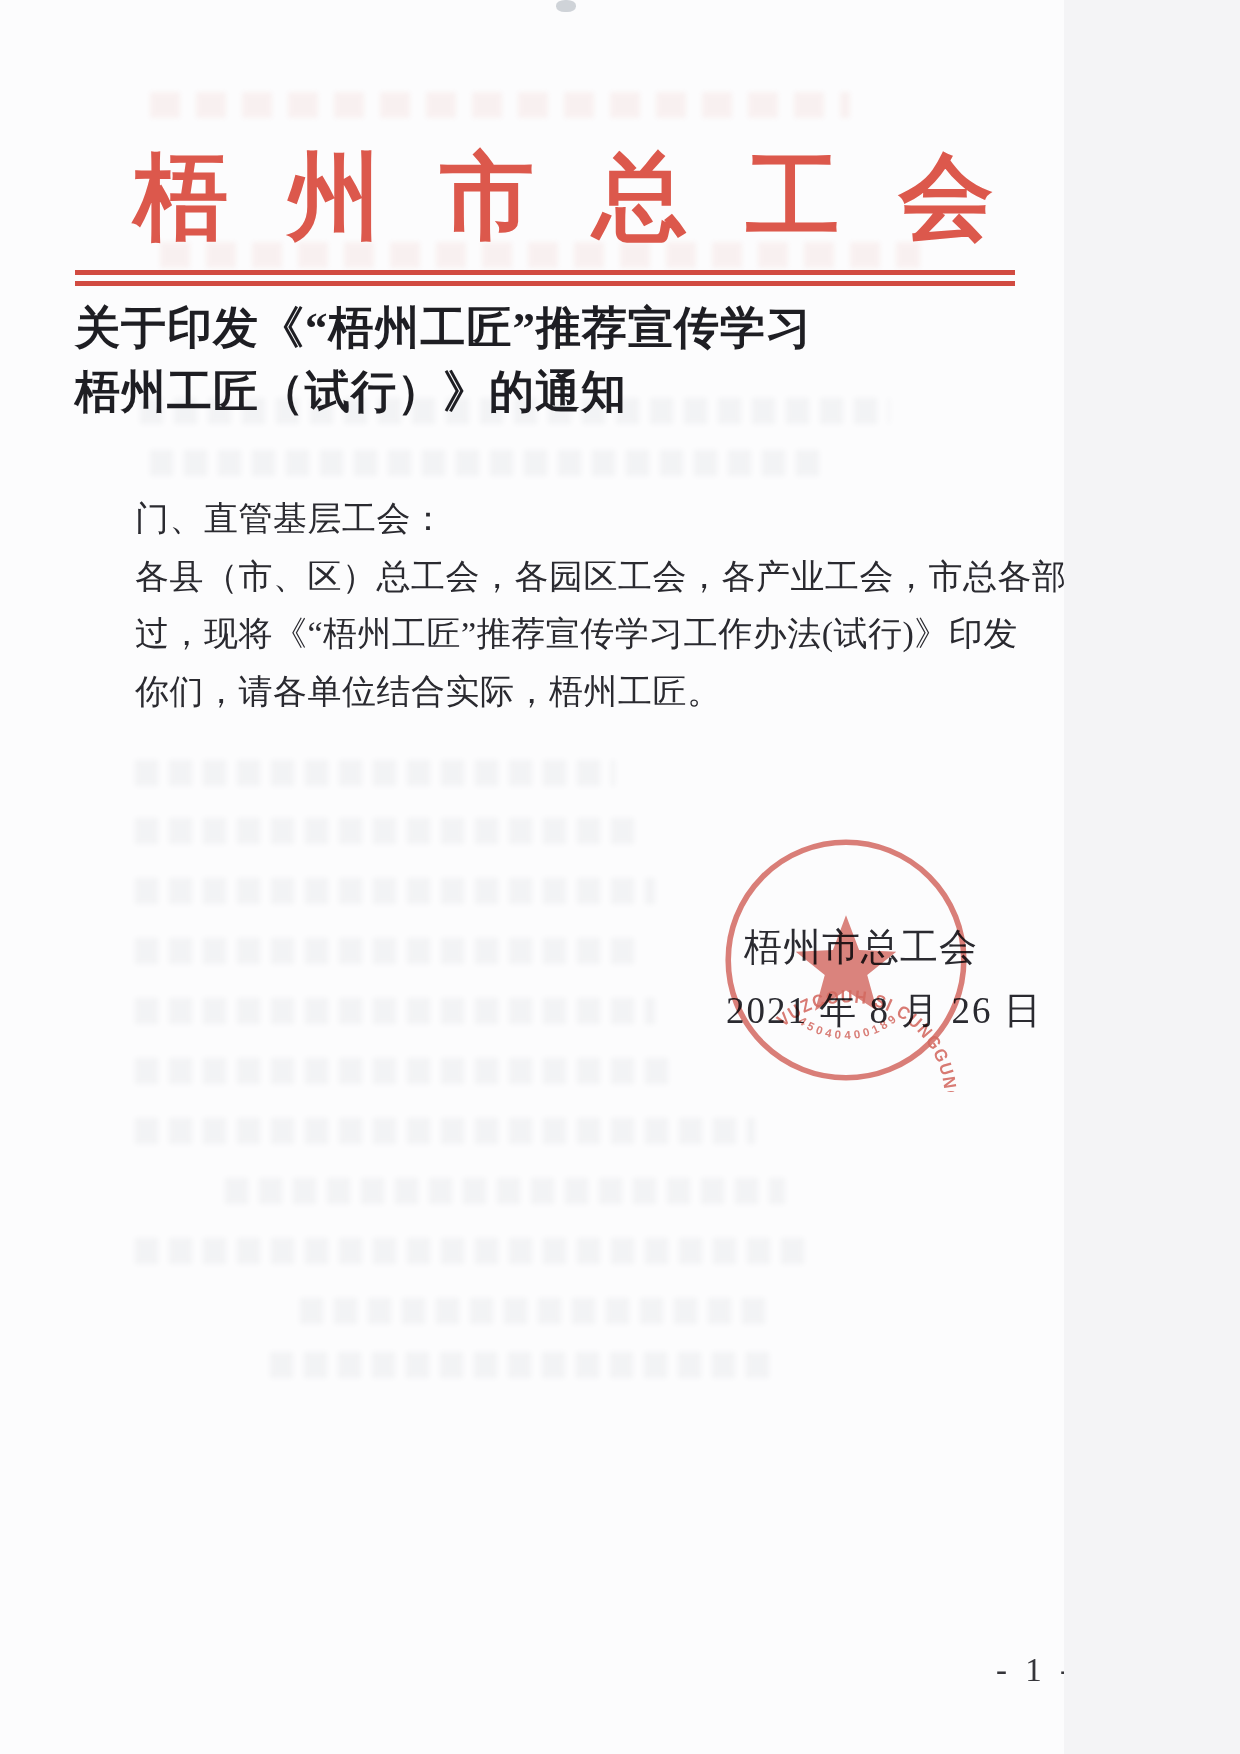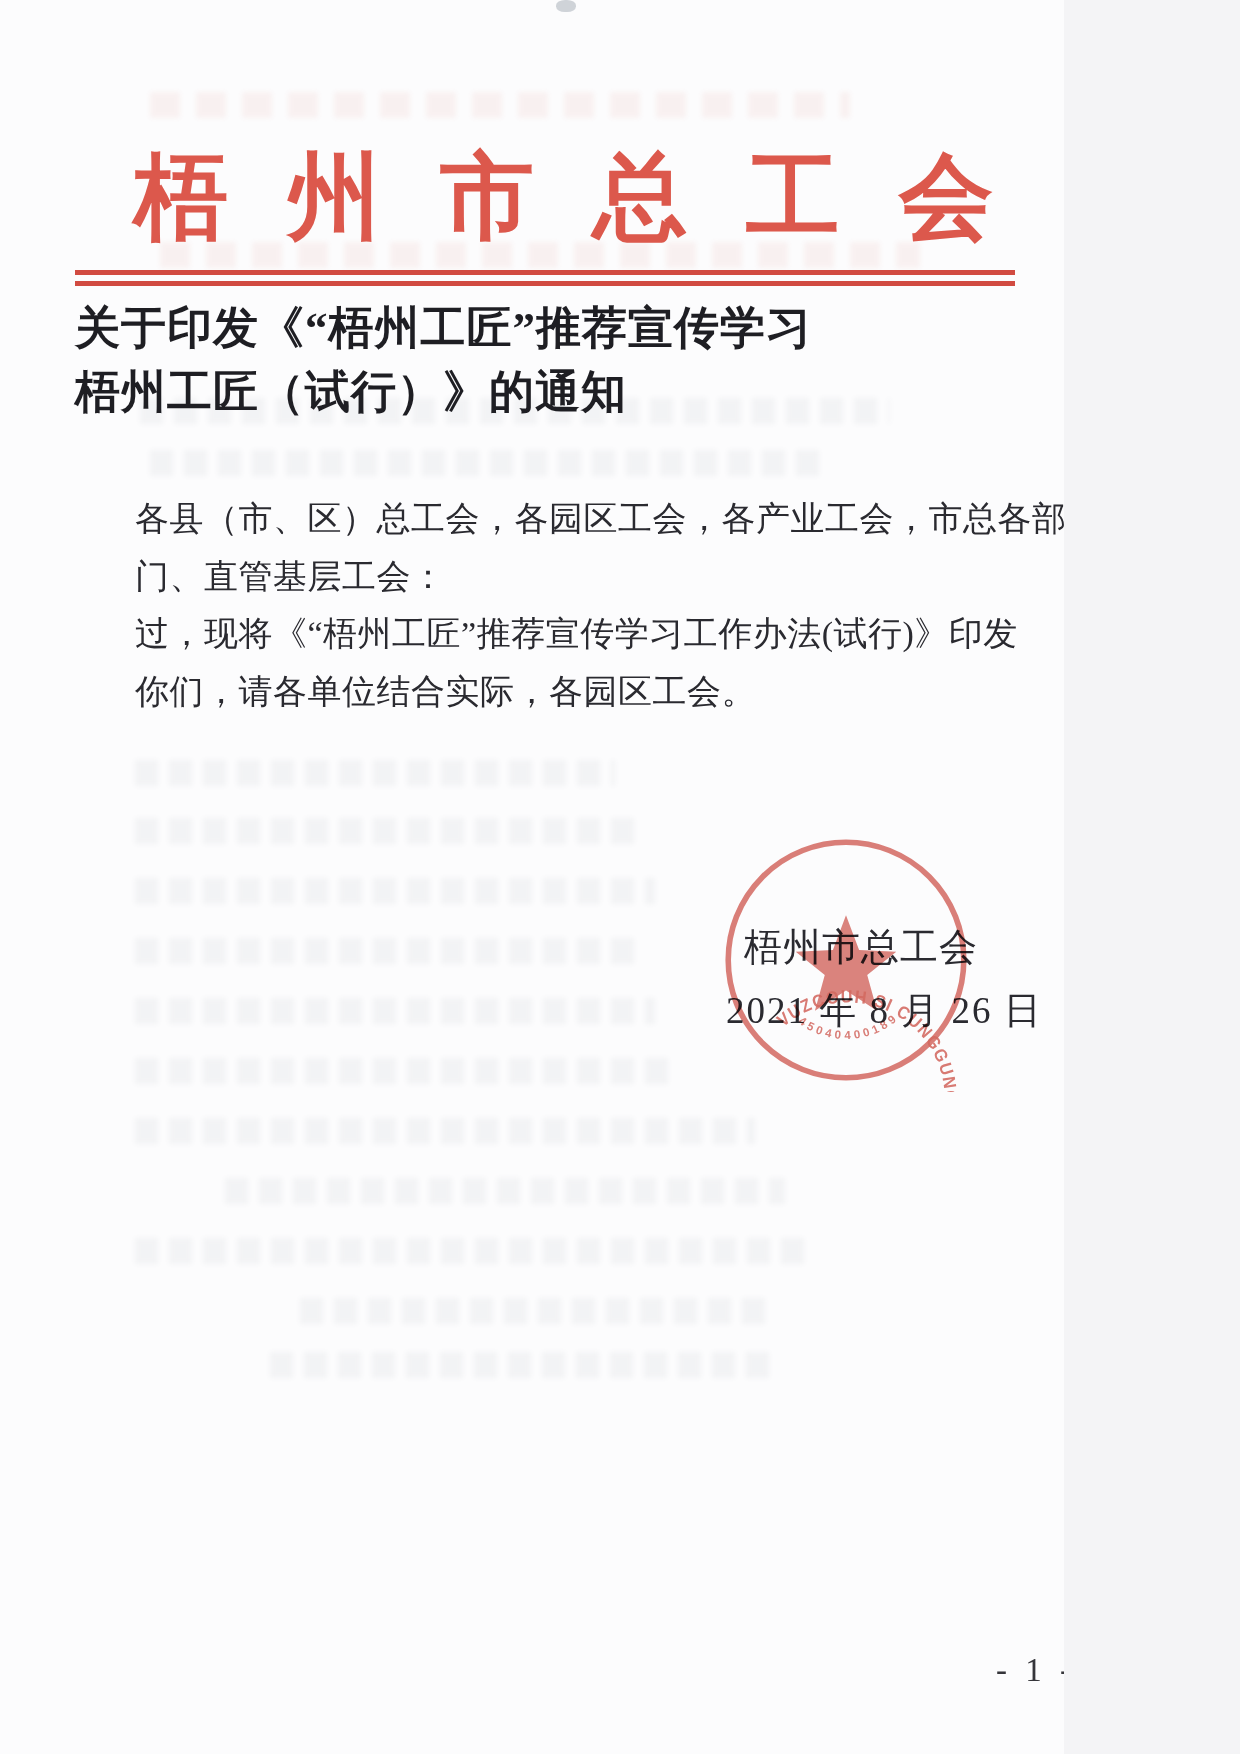--- a/index.html
+++ b/index.html
@@ -160,24 +160,24 @@
   <div class="content">
     <h1 class="org-title">梧州市总工会</h1>
     <div class="rule"></div>
 
     <h2 class="doc-title">
       <span>关于印发《“梧州工匠”推荐宣传学习</span><br>
       <span>梧州工匠（试行）》的通知</span>
     </h2>
 
     <div class="body-text">
+      <div class="body-line">门、直管基层工会：</div>
       <div class="body-line">各县（市、区）总工会，各园区工会，各产业工会，市总各部</div>
-      <div class="body-line">门、直管基层工会：</div>
       <div class="body-line">过，现将《“梧州工匠”推荐宣传学习工作办法(试行)》印发</div>
-      <div class="body-line">你们，请各单位结合实际，各园区工会。</div>
+      <div class="body-line">你们，请各单位结合实际，梧州工匠。</div>
     </div>
   </div>
 
   <div class="signature-org">梧州市总工会</div>
   <div class="signature-date">2021 年 8 月 26 日</div>
 
   <svg class="seal" viewBox="0 0 260 260">
     <defs>
       <path id="ringPath" d="M 65.2 199.5 A 95 95 0 1 1 64.9 199.8" fill="none"></path>
       <path id="serialPath" d="M 78 188 A 78 78 0 0 0 182 188" fill="none"></path>

